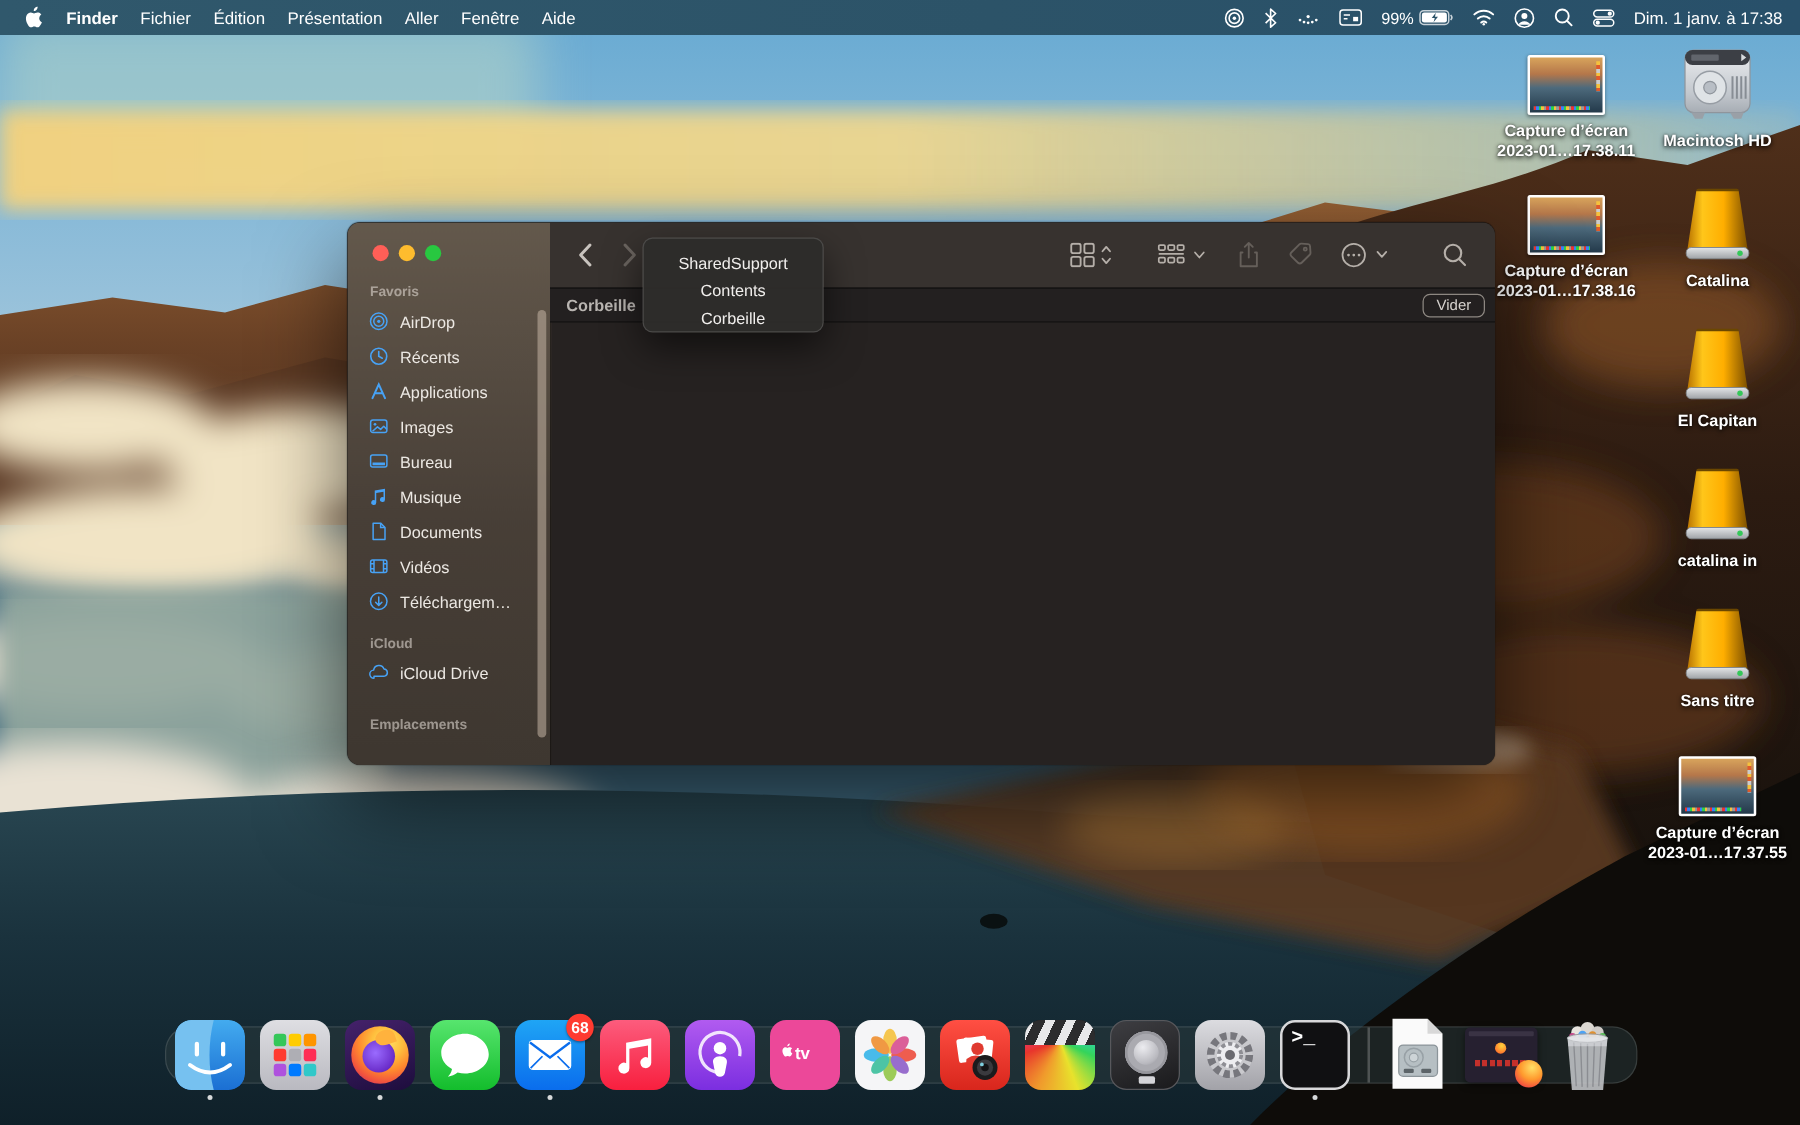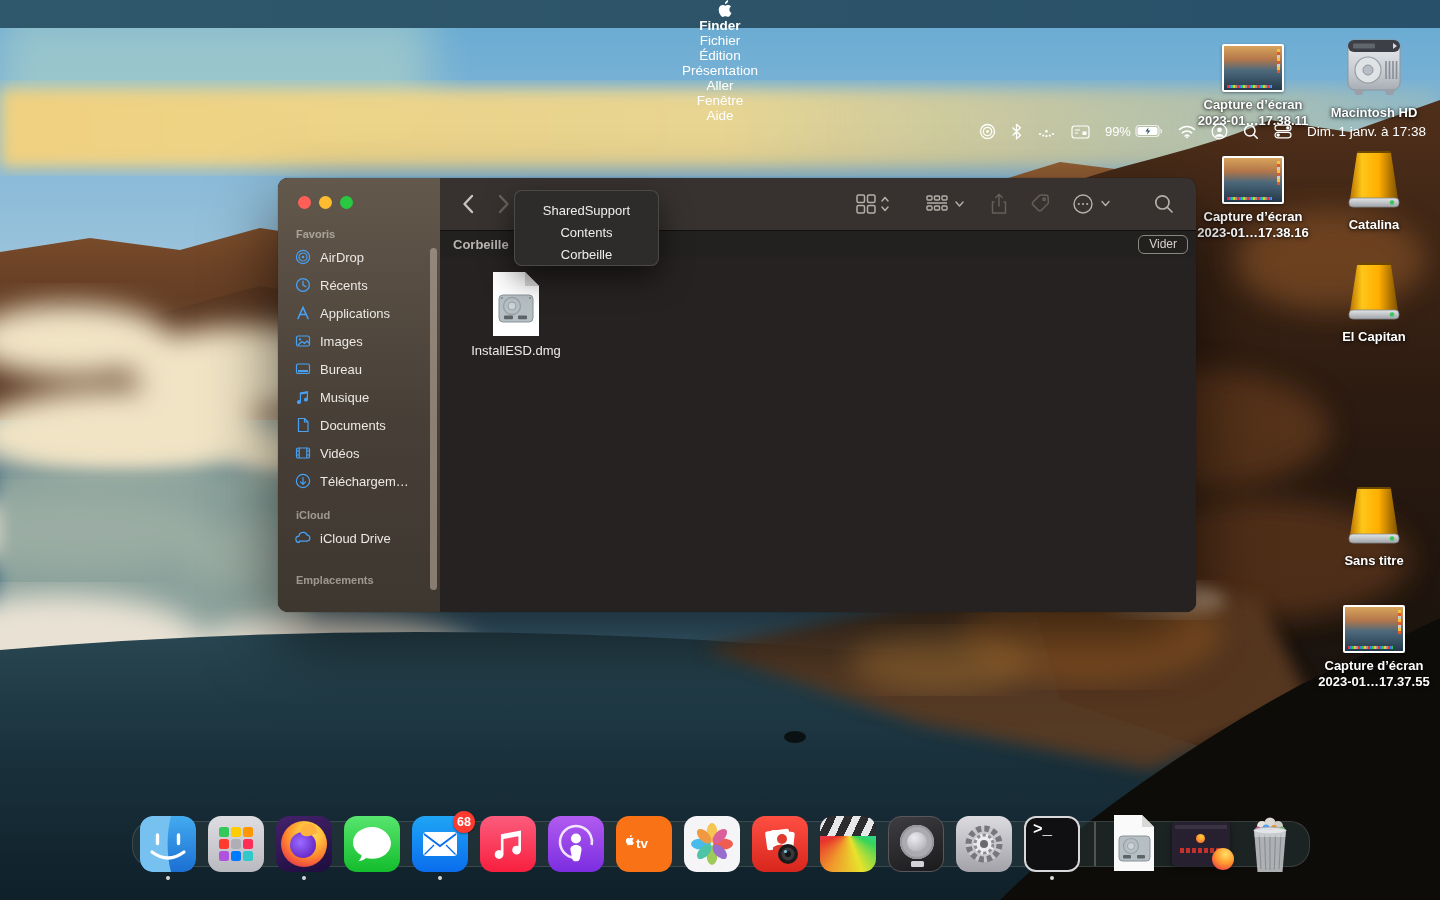--- a/index.html
+++ b/index.html
@@ -3,21 +3,21 @@
 <meta charset="utf-8">
 <style>
   html,body{margin:0;padding:0;width:1440px;height:900px;overflow:hidden;
     font-family:"Liberation Sans","DejaVu Sans",sans-serif;-webkit-font-smoothing:antialiased;}
   .abs{position:absolute;}
   #stage{position:relative;width:1440px;height:900px;background:#3f697f;}
   svg{display:block;}
 
   
   #menubar{left:0;top:0;width:1440px;height:28px;display:flex;align-items:center;
-    background:linear-gradient(90deg,#30586c,#2c5368 55%,#28506a);color:#fff;font-size:13.5px;z-index:50;flex-direction:column;}
+    background:linear-gradient(90deg,#30586c,#2c5368 55%,#28506a);color:#fff;font-size:13.5px;z-index:50;}
   #menubar .mitem{margin:0 9px;font-weight:500;}
   #menubar .mbold{font-weight:700;}
   #menubar .apple{margin:0 10px 0 19px;}
   #mright{margin-left:auto;display:flex;align-items:center;gap:15px;padding-right:14px;}
   #mright .sicon{display:flex;align-items:center;}
   .battwrap{display:flex;align-items:flex-start;gap:4px;}
   #clock{font-size:13.5px;font-weight:500;white-space:nowrap;}
 
   
   #wall{left:0;top:0;width:1440px;height:900px;}
@@ -335,20 +335,31 @@
       <svg width="64" height="64" viewBox="0 0 64 64">
         <rect x="15" y="3" width="34" height="5" rx="1.5" fill="#6b4700"></rect>
         <path d="M15 5 L49 5 L56 51 L8 51 Z" fill="url(#odg)"></path>
         <rect x="7" y="50" width="50" height="9" rx="4" fill="url(#sst)" stroke="#83888d" stroke-width=".8"></rect>
         <circle cx="50" cy="54.5" r="2.2" fill="#35c759"></circle>
       </svg>
     </div>
     <span class="di-label">El Capitan</span>
   </div>
 
+  <div class="di abs" style="left:1309px;top:370px;">
+    <div class="art" style="height:66px;">
+      <svg width="64" height="64" viewBox="0 0 64 64">
+        <rect x="15" y="3" width="34" height="5" rx="1.5" fill="#6b4700"></rect>
+        <path d="M15 5 L49 5 L56 51 L8 51 Z" fill="url(#odg)"></path>
+        <rect x="7" y="50" width="50" height="9" rx="4" fill="url(#sst)" stroke="#83888d" stroke-width=".8"></rect>
+        <circle cx="50" cy="54.5" r="2.2" fill="#35c759"></circle>
+      </svg>
+    </div>
+    <span class="di-label">catalina in</span>
+  </div>
 
   <div class="di abs" style="left:1309px;top:482px;">
     <div class="art" style="height:66px;">
       <svg width="64" height="64" viewBox="0 0 64 64">
         <rect x="15" y="3" width="34" height="5" rx="1.5" fill="#6b4700"></rect>
         <path d="M15 5 L49 5 L56 51 L8 51 Z" fill="url(#odg)"></path>
         <rect x="7" y="50" width="50" height="9" rx="4" fill="url(#sst)" stroke="#83888d" stroke-width=".8"></rect>
         <circle cx="50" cy="54.5" r="2.2" fill="#35c759"></circle>
       </svg>
     </div>
@@ -536,36 +547,20 @@
               <path d="M13.4 13.4 L18 18"></path>
             </svg>
         </span>
       </div>
 
       <div id="pathbar">
         <span style="margin-left:13px;">Corbeille</span>
         <span id="emptybtn">Vider</span>
       </div>
 
-      <div id="content">
-        <div id="file1">
-          <svg width="58" height="66" viewBox="0 0 58 66" style="margin:0 auto;">
-            <path d="M6 1 h32 l14 14 v50 h-46 Z" fill="#fff"></path>
-            <path d="M38 1 l14 14 h-14 Z" fill="#d8d8d8"></path>
-            <rect x="12" y="24" width="34" height="27" rx="4" fill="#b6bfc3" stroke="#8b9499" stroke-width="1"></rect>
-            <circle cx="25" cy="35" r="8.5" fill="none" stroke="#98a1a6" stroke-width="1.3"></circle>
-            <circle cx="25" cy="35" r="4" fill="#cdd4d7" stroke="#98a1a6" stroke-width="1"></circle>
-            <rect x="17" y="44.5" width="9" height="3.8" rx="1" fill="#5c6468"></rect>
-            <rect x="31" y="44.5" width="9" height="3.8" rx="1" fill="#5c6468"></rect>
-            <circle cx="15" cy="27" r="1" fill="#7d868b"></circle>
-              <circle cx="43" cy="27" r="1" fill="#7d868b"></circle>
-          </svg>
-          <div class="fname">InstallESD.dmg</div>
-        </div>
-      </div>
     </div>
   </div>
 
   <div id="popup" class="abs">
     <div class="prow">
       <svg width="17" height="14" viewBox="0 0 17 14">
         <path d="M1 2.5 a1.5 1.5 0 0 1 1.5-1.5 h4 l1.6 1.8 h6.4 a1.5 1.5 0 0 1 1.5 1.5 V11 a1.5 1.5 0 0 1-1.5 1.5 h-12 A1.5 1.5 0 0 1 1 11 Z" fill="#1f97ee"></path>
         <path d="M1 4.8 h15 V11 a1.5 1.5 0 0 1-1.5 1.5 h-12 A1.5 1.5 0 0 1 1 11 Z" fill="#54b8f7"></path>
       </svg>
       <span>SharedSupport</span>
@@ -664,21 +659,21 @@
       <div class="app" style="background:linear-gradient(180deg,#b15bf0,#7b2ee0);">
         <svg width="56" height="56" viewBox="0 0 56 56" fill="none" stroke="#fff">
           <circle cx="28" cy="26" r="16" stroke-width="2.6" opacity=".85" stroke-dasharray="70 22" transform="rotate(118 28 26)"></circle>
           <circle cx="28" cy="22.5" r="5" fill="#fff" stroke="none"></circle>
           <path d="M28 29 c4.2 0 6 2.4 5.5 5.2 l-1.6 8.2 c-.4 1.9-1.9 2.9-3.9 2.9 s-3.5-1-3.9-2.9 l-1.6-8.2 C21.9 31.4 23.8 29 28 29 Z" fill="#fff" stroke="none"></path>
         </svg>
       </div>
     </div>
 
     <div class="dock-item">
-      <div class="app" style="background:#f97316;display:flex;align-items:center;justify-content:center;">
+      <div class="app" style="background:#ec4899;display:flex;align-items:center;justify-content:center;">
         <svg width="38" height="20" viewBox="0 0 38 20">
           <path d="M7.6 6.7 c0-1.2 1-1.8 1.05-1.85 -.6-.85-1.5-.95-1.8-1 -.75-.08-1.5.45-1.9.45 -.4 0-1-.44-1.6-.42 -.8.01-1.6.47-2 1.2 -.9 1.5-.2 3.7.6 4.9 .4.6.9 1.3 1.55 1.25 .6-.03.85-.4 1.6-.4 s.95.4 1.6.4 c.65-.01 1.1-.6 1.5-1.2 .45-.7.65-1.35.66-1.4 -.01-.01-1.27-.5-1.3-1.93 Z M6.3 2.4 c.35-.4.57-.97.5-1.55 -.5.02-1.1.33-1.43.74 -.32.36-.6.95-.52 1.5 .55.04 1.1-.28 1.45-.69 Z" fill="#fff"></path>
           <text x="11" y="13.5" font-size="13.5" font-weight="600" fill="#fff" font-family="Liberation Sans,sans-serif">tv</text>
         </svg>
       </div>
     </div>
 
     <div class="dock-item">
       <div class="app" style="background:#f5f5f7;">
         <svg width="56" height="56" viewBox="0 0 56 56">

